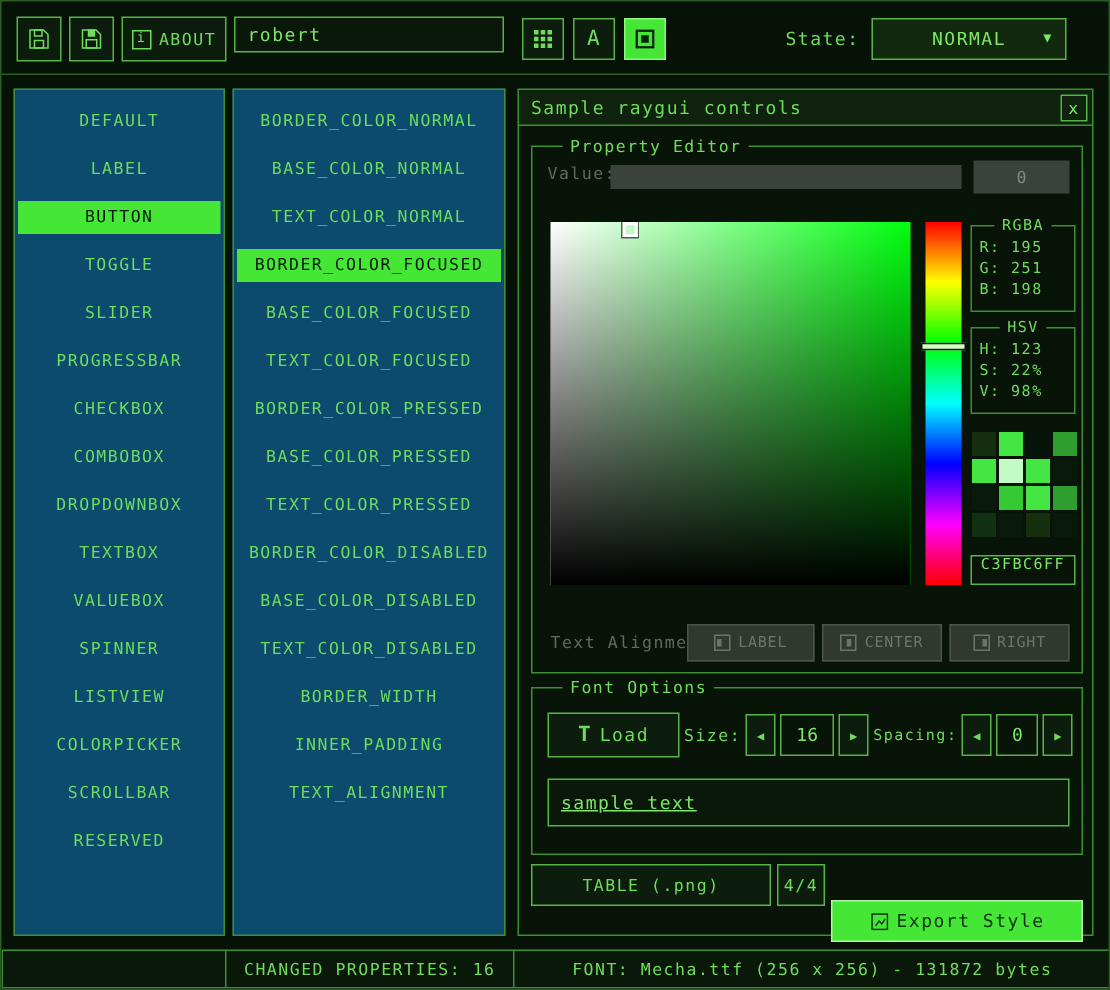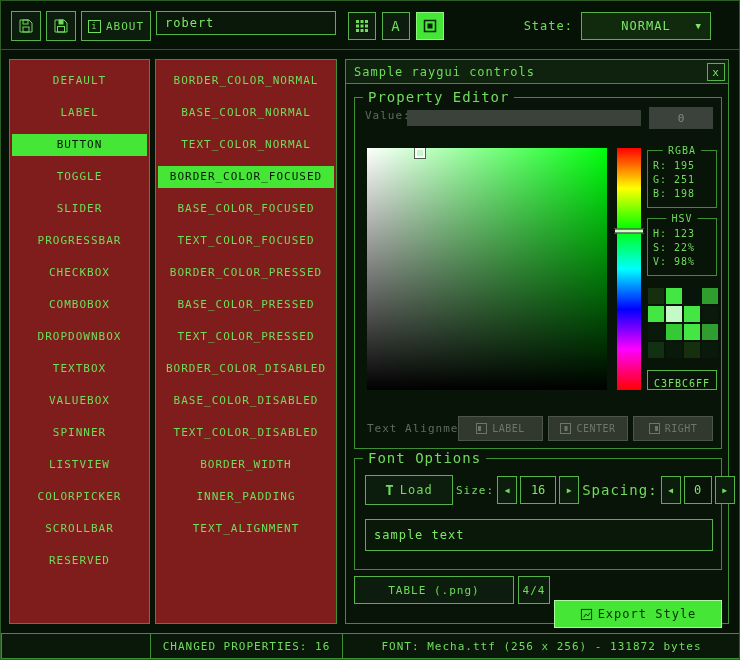--- a/index.html
+++ b/index.html
@@ -24,38 +24,38 @@
   .about-ic { display:inline-flex; align-items:center; justify-content:center;
               width:13px; height:13px; border:1px solid currentColor; font-size:9px; }
   .input { border:1px solid #55b347; background:#0a180a; color:#7ce866;
            font:inherit; font-size:12px; letter-spacing:1px; padding:0 8px; outline:none; }
   .dropdown { display:flex; align-items:center; justify-content:center;
               border:1px solid #55b347; background:#112a0d; color:#7ce866;
               font-size:12px; letter-spacing:1px; cursor:pointer; position:absolute; }
   .dd-arrow { position:absolute; right:8px; font-size:9px; }
 
   
-  .listbox { position:absolute; border:1px solid #3e8f33; background:#7f1d1d; }
+  .listbox { position:absolute; border:1px solid #3e8f33; background:#0c4a6e; }
   .list-item { height:22px; line-height:22px; text-align:center; font-size:11px;
                letter-spacing:1px; margin:10px 2px 0 2px; cursor:pointer; white-space:nowrap; }
   .list-item.selected { background:#45e636; color:#06180a; }
 
   
   .window { position:absolute; left:344px; top:58px; width:384px; height:565px;
             border:1px solid #3e8f33; background:#081408; }
   .titlebar { position:absolute; left:0; top:0; right:0; height:24px; background:#0e220e;
               border-bottom:1px solid #3e8f33; display:flex; align-items:center;
               padding:0 8px; font-size:12px; letter-spacing:1px; }
   .close-btn { position:absolute; right:3px; top:3px; width:18px; height:18px;
                border:1px solid #55b347; display:flex; align-items:center;
                justify-content:center; font-size:11px; color:#7ce866; cursor:pointer; }
 
   .group { position:absolute; border:1px solid #3e8f33; }
-  .gtitle { position:absolute; top:-8px; left:8px; background:#081408; padding:0 5px;
-            font-size:14px; letter-spacing:1px; line-height:15px; white-space:nowrap; }
+  .gtitle { position:absolute; top:-8px; left:20px; background:#081408; padding:0 5px;
+            font-size:11px; letter-spacing:1px; line-height:15px; white-space:nowrap; }
   .group.small .gtitle { left:50%; transform:translateX(-50%); font-size:10px; }
 
   .slider-track { position:absolute; background:#3a423b; }
   .valbox { position:absolute; background:#3a423b; color:#808b80; display:flex;
             align-items:center; justify-content:center; font-size:11px; }
 
   .sv { position:absolute; background:linear-gradient(to top,#000,rgba(0,0,0,0)),
                             linear-gradient(to right,#fff,hsl(123,100%,50%)); }
   .sv-cursor { position:absolute; width:10px; height:10px; border:2px solid #fff;
                box-shadow:0 0 0 1px rgba(0,0,0,.6); transform:translate(-50%,-50%);
@@ -65,21 +65,21 @@
   .hue-cursor { position:absolute; left:-3px; right:-3px; height:5px; background:#cfffc2;
                 border:1px solid #0a180a; transform:translateY(-50%); top:34.2%; }
 
   .kv { font-size:10px; line-height:14px; padding-left:5px; letter-spacing:1px; }
   .kv:first-of-type { margin-top:8px; }
 
   .palette { position:absolute; display:grid; grid-template-columns:repeat(4,16px);
              grid-template-rows:repeat(4,16px); gap:2px; }
   .swatch { width:16px; height:16px; cursor:pointer; }
 
-  .hexbox { position:absolute; border:1px solid #55b347; display:flex; align-items:flex-end;
+  .hexbox { position:absolute; border:1px solid #55b347; display:flex; align-items:flex-start;
             justify-content:center; font-size:10px; letter-spacing:1px; color:#7ce866;
             background:#081408; }
 
   .align-ic { width:11px; height:11px; border:1px solid currentColor; position:relative;
               display:inline-block; flex:none; }
   .align-ic b { position:absolute; top:2px; bottom:2px; width:3px; background:currentColor; }
   .align-ic .l { left:1px; } .align-ic .c { left:50%; transform:translateX(-50%); }
   .align-ic .r { right:1px; }
   .align-btn { font-size:10px; letter-spacing:.5px; }
 
@@ -290,32 +290,32 @@
         <span class="lab" style="font-size:11px">Size:</span>
         <div class="spin-btn">
           <span>◀</span>
         </div>
         <div class="spin-val" style="width:36px">
           <span>16</span>
         </div>
         <div class="spin-btn">
           <span>▶</span>
         </div>
-        <span class="lab" style="font-size:14px">Spacing:</span>
+        <span class="lab" style="font-size:10px">Spacing:</span>
         <div class="spin-btn">
           <span>◀</span>
         </div>
         <div class="spin-val" style="width:28px">
           <span>0</span>
         </div>
         <div class="spin-btn">
           <span>▶</span>
         </div>
       </div>
-      <input class="input abs" style="left: 10px; top: 60px; width: 348px; height: 32px;" value="sample text">
+      <input class="input abs" style="left: 10px; top: 60px; width: 348px; height: 32px; text-decoration: underline;" value="sample text">
     </div>
 
     <div class="btn abs" style="left:8px;top:516px;width:160px;height:28px">
       <span>TABLE (.png)</span>
     </div>
     <div class="btn abs" style="left:172px;top:516px;width:32px;height:28px">
       <span>4/4</span>
     </div>
     <div class="btn abs export-btn" style="left:208px;top:540px;width:168px;height:28px">
       <span>

